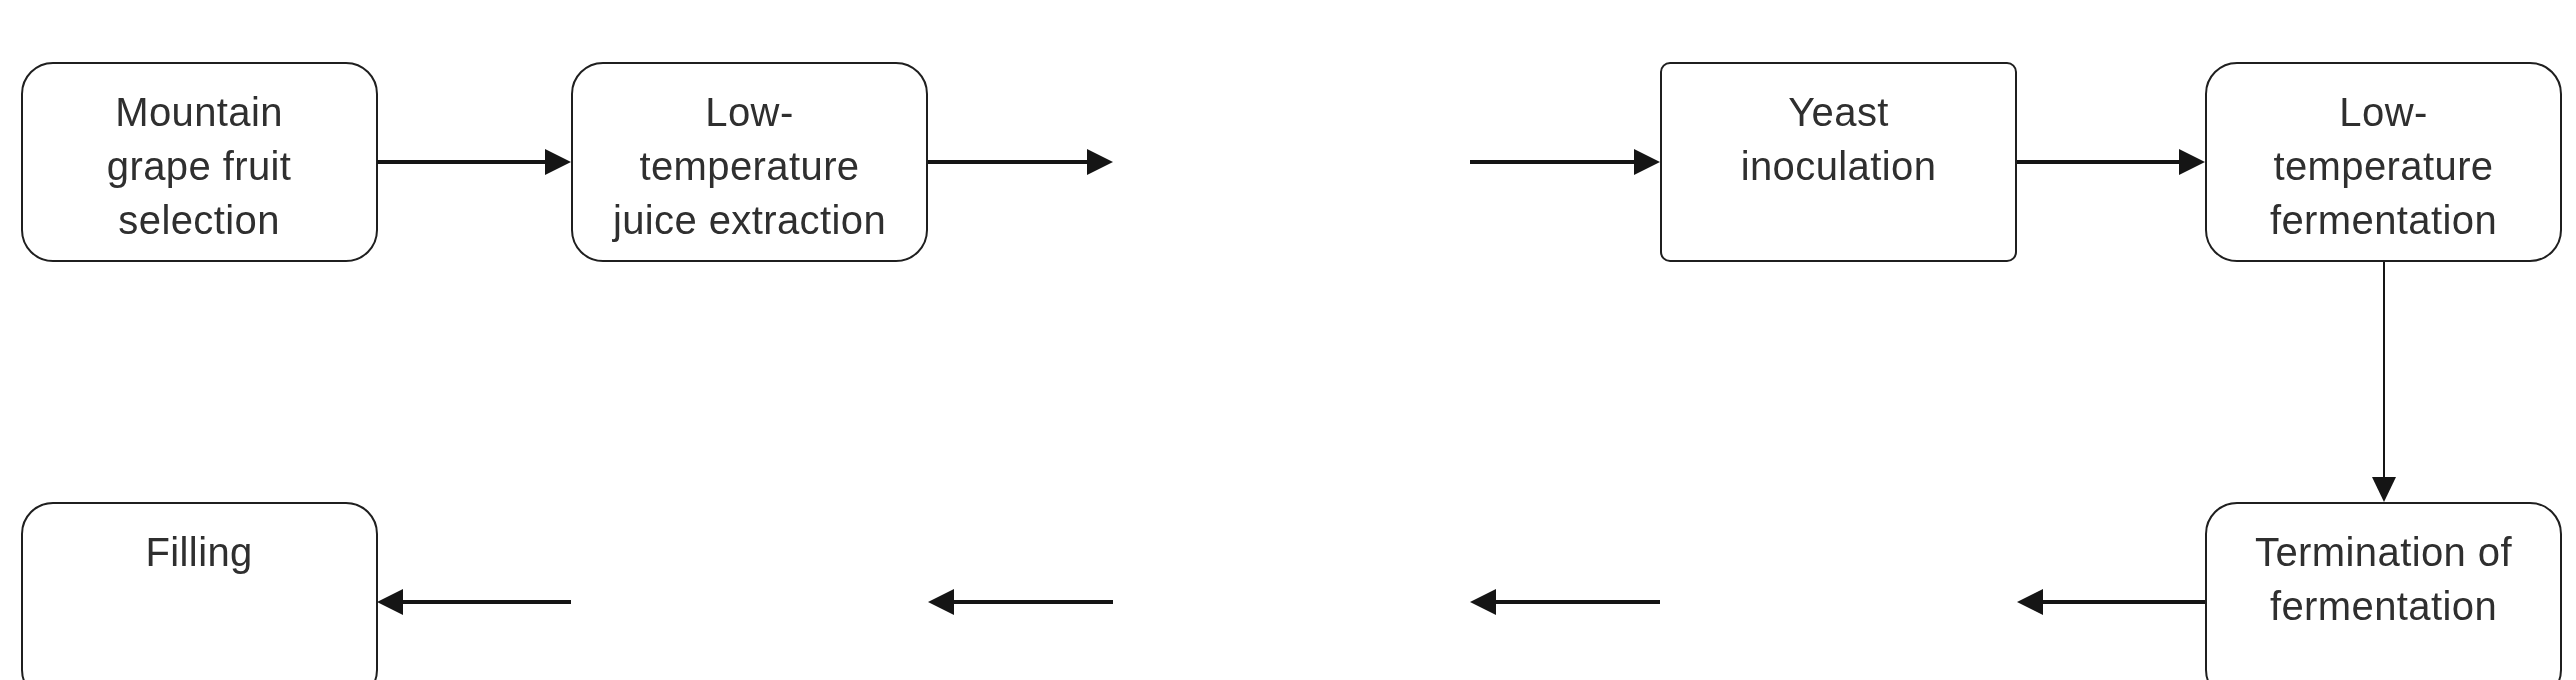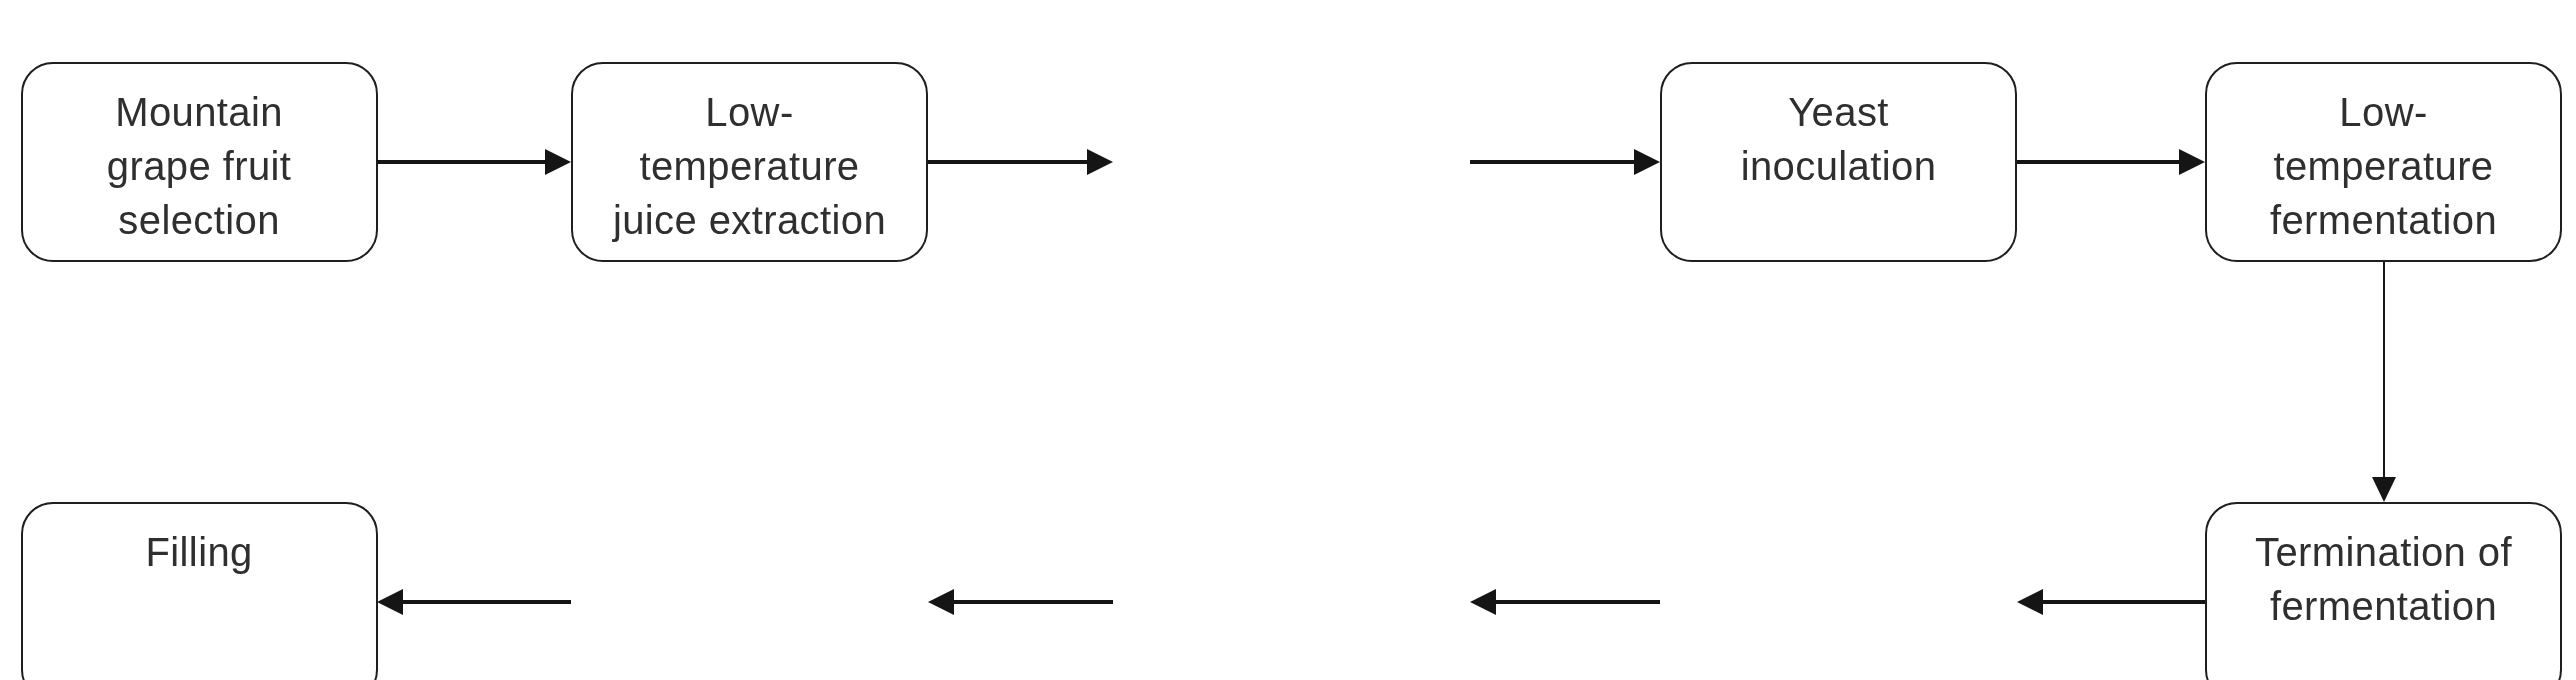--- a/index.html
+++ b/index.html
@@ -30,21 +30,21 @@
     font-size: 40px;
     line-height: 54px;
     color: #2f2f2f;
     letter-spacing: 0.4px;
   }
   .muted .node-label { color: #595959; }
   
   .c1 { left: 20.6px; }
   .c2 { left: 571px; }
   .c3 { left: 1113px; }
-  .c4 { left: 1660px; }
+  .c4 { left: 1660px; border-radius: 10px; }
   .c5 { left: 2205px; }
   .r1 { top: 22px; }
   .r2 { top: 462px; text-decoration: underline; }
   
   .arrow-h {
     position: absolute;
     height: 32px;
     display: flex;
     align-items: center;
   }

